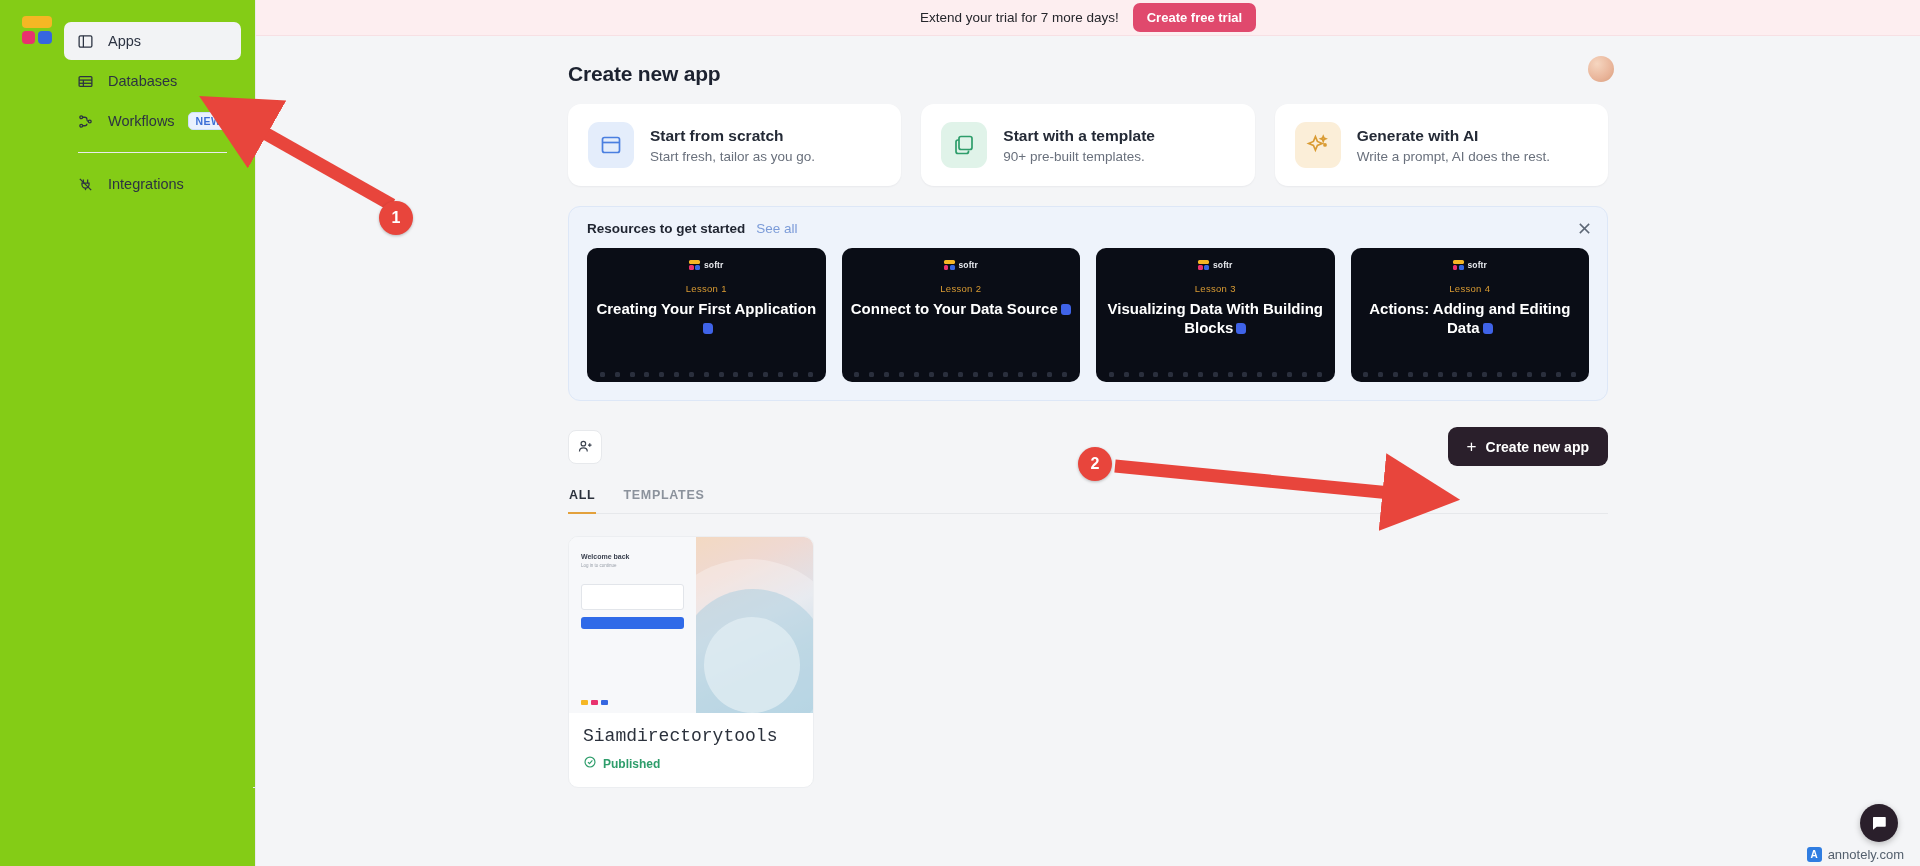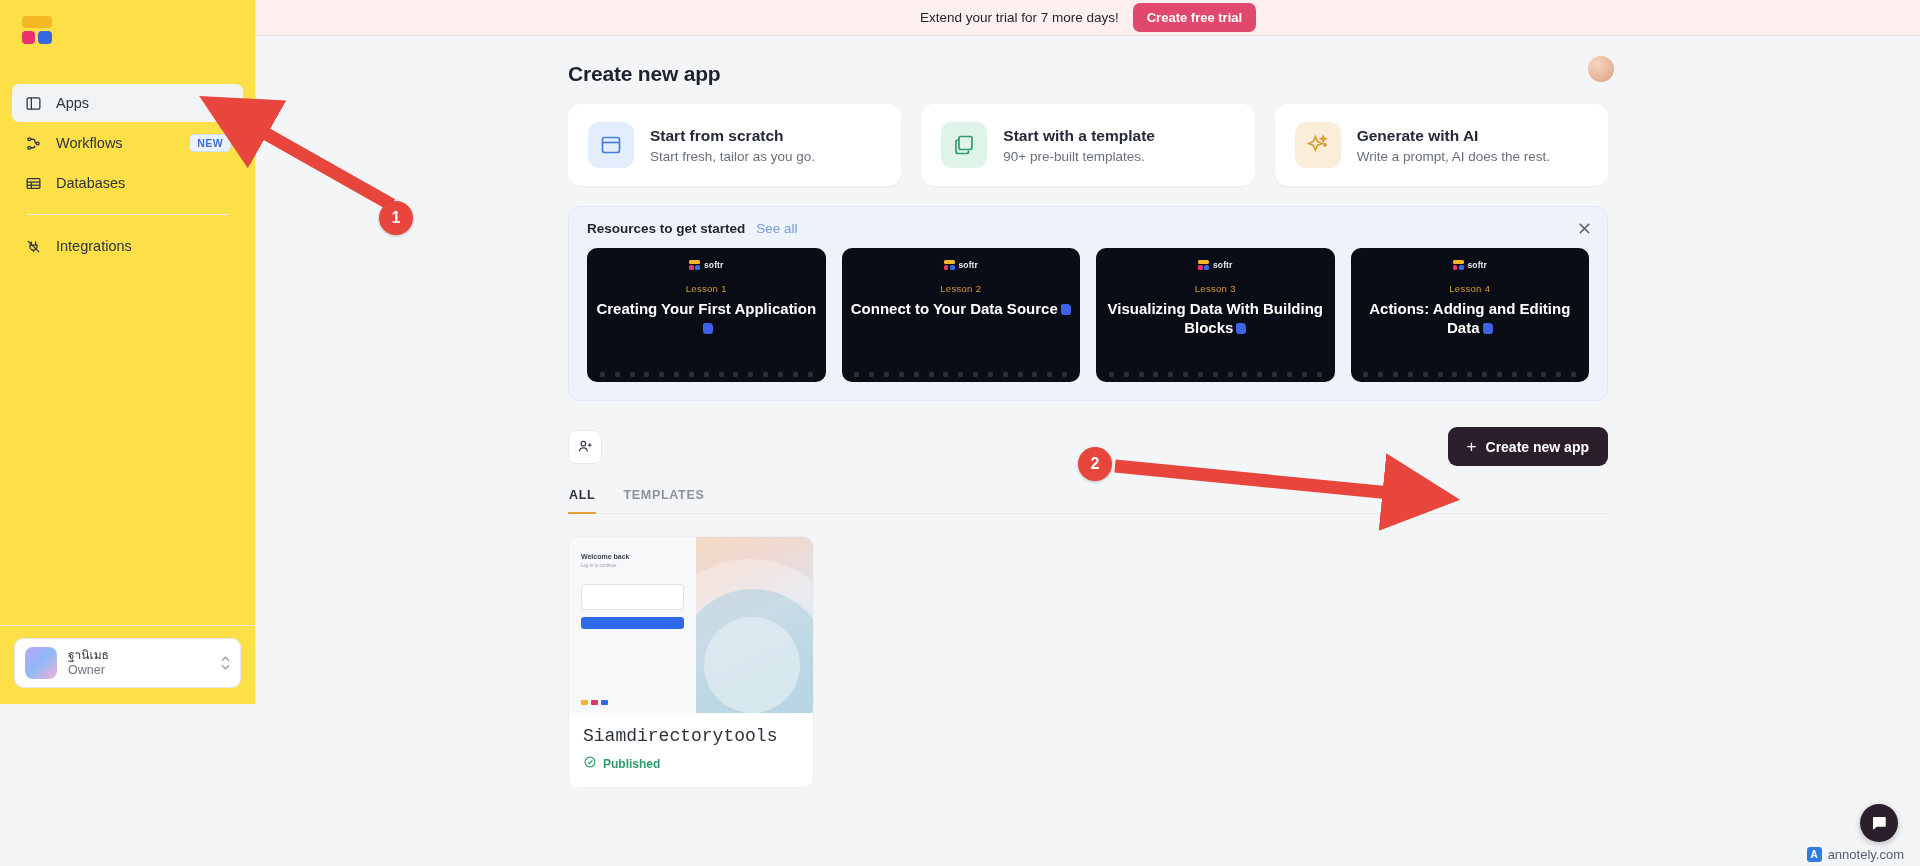--- a/index.html
+++ b/index.html
@@ -7,24 +7,24 @@
     width: 1920px; height: 866px;
     overflow: hidden;
     font-family: "Liberation Sans", sans-serif;
     background: #f4f5f7;
     color: #1f2430;
   }
   .app { display: flex; width: 1920px; height: 866px; position: relative; }
 
   
   .sidebar {
-    width: 256px; height: 704px;
-    background: #fde047;
+    width: 256px; height: 866px;
+    background: #84cc16;
     border-right: 1px solid #e8eaed;
-    display: flex; flex-direction: column;
+    display: flex; flex-direction: row;
     flex: 0 0 256px;
     position: relative;
   }
   .logo-wrap { padding: 16px 0 0 22px; height: 62px; }
   .logo { width: 30px; height: 28px; position: relative; }
   .logo .bar { position:absolute; left:0; top:0; width:30px; height:12px; border-radius:4px; background:#f5b724; }
   .logo .dot-pink { position:absolute; left:0; top:15px; width:13px; height:13px; border-radius:4px; background:#e8326e; }
   .logo .dot-blue { position:absolute; left:16px; top:15px; width:14px; height:13px; border-radius:4px; background:#3666e0; }
 
   .nav { padding: 22px 12px 0 12px; }
@@ -239,41 +239,41 @@
             <rect x="3" y="4" width="18" height="16" rx="2"></rect>
               <line x1="9" y1="4" x2="9" y2="20"></line>
           </svg>
         </span>
         <span class="nav-label">Apps</span>
       </div>
 
       <div class="nav-item">
         <span class="nav-icon">
           <svg width="17" height="17" viewBox="0 0 24 24" fill="none" stroke="currentColor" stroke-width="1.8">
+            <rect x="3" y="5" width="18" height="14" rx="1.5"></rect>
+              <line x1="3" y1="10" x2="21" y2="10"></line>
+            <line x1="3" y1="14.5" x2="21" y2="14.5"></line>
+              <line x1="9" y1="10" x2="9" y2="19"></line>
+          </svg>
+        </span>
+        <span class="nav-label">Databases</span>
+      </div>
+
+      <div class="nav-item">
+        <span class="nav-icon">
+          <svg width="17" height="17" viewBox="0 0 24 24" fill="none" stroke="currentColor" stroke-width="1.8">
             <circle cx="6" cy="6" r="2"></circle>
               <circle cx="6" cy="18" r="2"></circle>
               <circle cx="18" cy="12" r="2"></circle>
             <path d="M8 6h3a3 3 0 0 1 3 3v0a3 3 0 0 0 2 3"></path>
               <path d="M8 18h3a3 3 0 0 0 3-3"></path>
           </svg>
         </span>
         <span class="nav-label">Workflows</span>
         <span class="badge-new">NEW</span>
-      </div>
-
-      <div class="nav-item">
-        <span class="nav-icon">
-          <svg width="17" height="17" viewBox="0 0 24 24" fill="none" stroke="currentColor" stroke-width="1.8">
-            <rect x="3" y="5" width="18" height="14" rx="1.5"></rect>
-              <line x1="3" y1="10" x2="21" y2="10"></line>
-            <line x1="3" y1="14.5" x2="21" y2="14.5"></line>
-              <line x1="9" y1="10" x2="9" y2="19"></line>
-          </svg>
-        </span>
-        <span class="nav-label">Databases</span>
       </div>
 
       <div class="nav-divider"></div>
 
       <div class="nav-item">
         <span class="nav-icon">
           <svg width="17" height="17" viewBox="0 0 24 24" fill="none" stroke="currentColor" stroke-width="1.8">
             <path d="M9 5v5M15 5v5"></path>
               <path d="M7 10h10v2a5 5 0 0 1-10 0z"></path>
               <path d="M12 17v3"></path>

